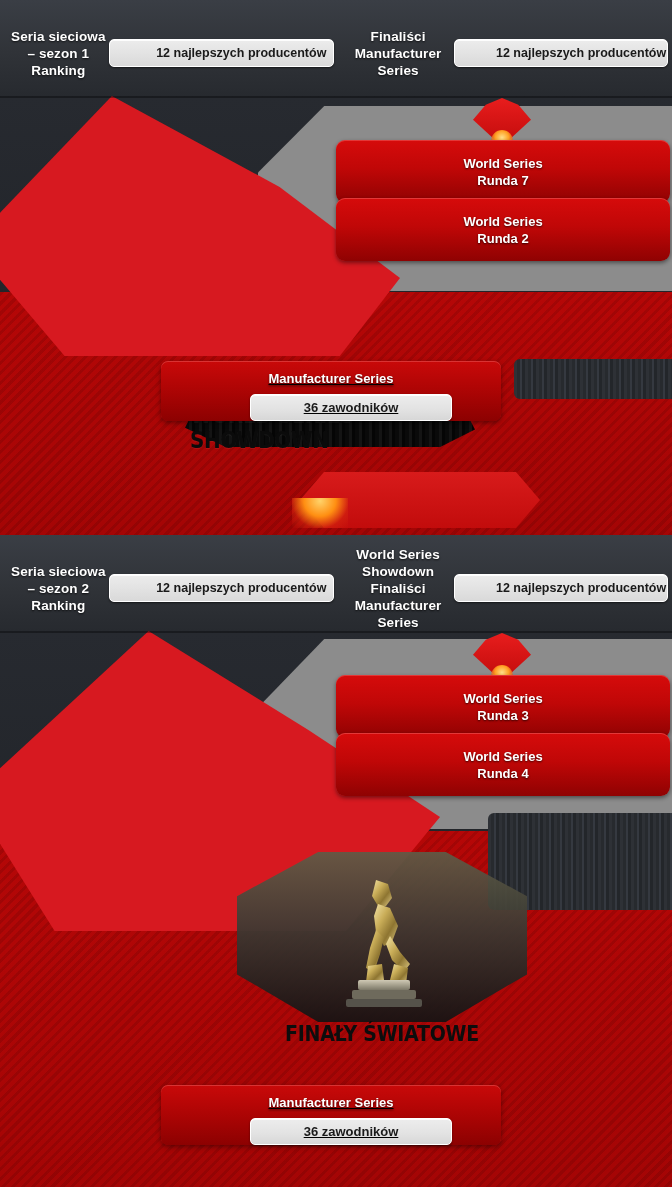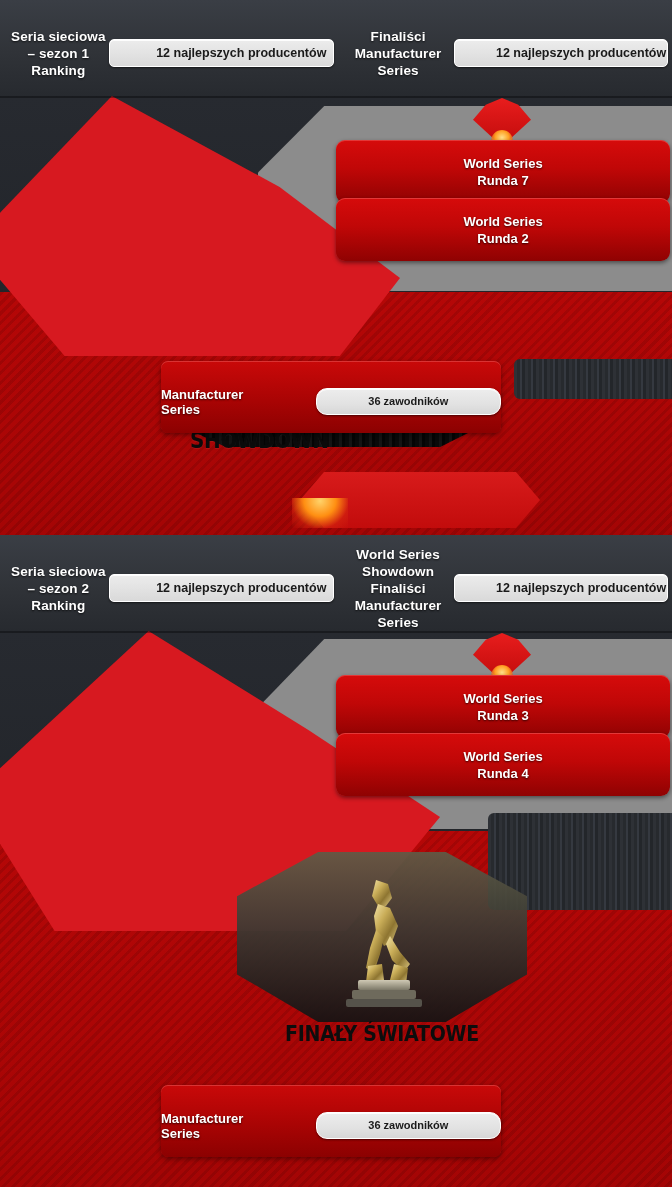--- a/index.html
+++ b/index.html
@@ -136,36 +136,36 @@
     position:absolute;z-index:8;width:334px;height:63px;border-radius:9px;
     background:linear-gradient(180deg,#d60b0b 0%, #c00707 45%, #8f0202 100%);
     box-shadow:0 2px 4px rgba(0,0,0,.45), inset 0 1px 0 rgba(255,140,140,.35);
     display:flex;flex-direction:column;align-items:center;justify-content:center;
     color:#ffffff;font-size:13px;font-weight:bold;line-height:17px;
     text-shadow:0 1px 2px rgba(0,0,0,.7);
   }
 
   
   .ms-panel{
-    position:absolute;z-index:9;left:161px;width:340px;height:72px;border-radius:7px;
+    position:absolute;z-index:9;left:161px;width:340px;height:60px;border-radius:7px;
     background:linear-gradient(180deg,#c90909 0%, #a90404 55%, #8c0101 100%);
     box-shadow:0 2px 5px rgba(0,0,0,.4), inset 0 1px 0 rgba(255,150,150,.3);
-    display:flex;flex-direction:row;align-items:center;
+    display:flex;flex-direction:column;align-items:center;text-decoration:underline;
   }
   .ms-title{
     margin-top:10px;color:#ffffff;font-size:13px;font-weight:bold;
     text-shadow:0 1px 2px rgba(0,0,0,.7);
   }
   .ms-pill{
-    margin-top:8px;width:200px;height:25px;border-radius:11px;
+    margin-top:8px;width:200px;height:25px;border-radius:5px;
     background:linear-gradient(180deg,#ededed 0%, #e2e2e2 60%, #d7d7d7 100%);
     border:1px solid #ffffff;
     box-shadow:0 1px 2px rgba(0,0,0,.5), inset 0 1px 0 rgba(255,255,255,.9);
     display:flex;align-items:center;justify-content:center;
-    color:#1a1a1a;font-size:11px;font-weight:bold;margin-left:40px;
+    color:#1a1a1a;font-size:13px;font-weight:bold;margin-left:40px;
   }
 
   
   .connector{
     position:absolute;z-index:9;left:300px;top:472px;width:240px;height:56px;
     background:linear-gradient(180deg,#d81b1b 0%, #c20c0c 100%);
     clip-path:polygon(10% 0%, 90% 0%, 100% 50%, 90% 100%, 10% 100%, 0% 50%);
   }
   .connector-spark{
     position:absolute;z-index:10;left:292px;top:498px;width:56px;height:30px;

